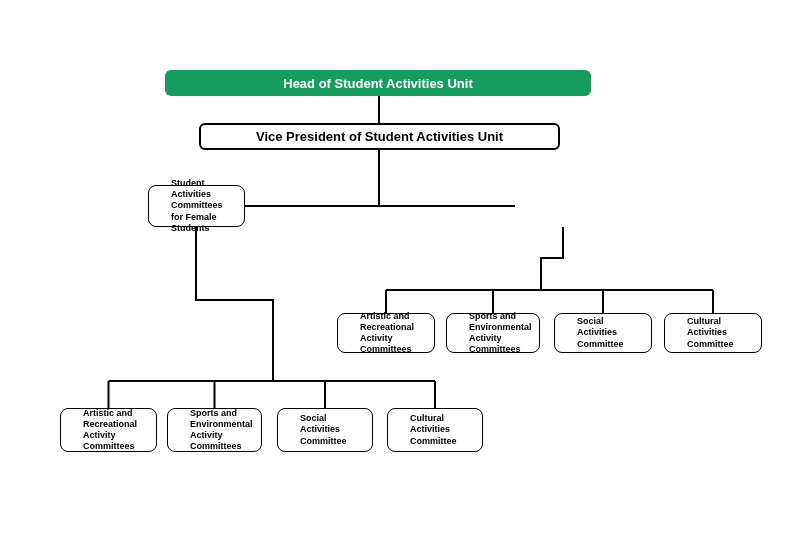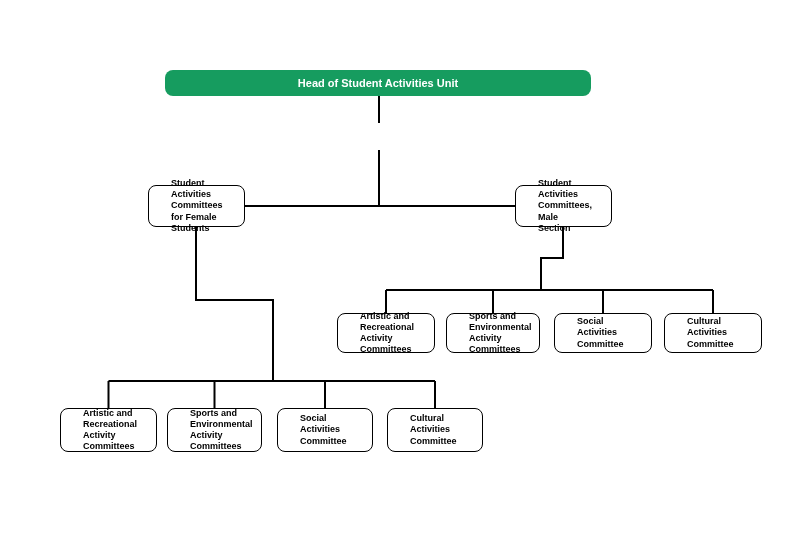--- a/index.html
+++ b/index.html
@@ -35,21 +35,22 @@
     display: flex;
     align-items: center;
     font-weight: bold;
     color: #000000;
   }
   .node.center {
     justify-content: center;
     text-align: center;
   }
   .node.top {
-    font-size: 11px;
+    font-size: 13px;
+    border-radius: 6px;
   }
   .node.small {
     font-size: 9px;
     line-height: 1.25;
     padding: 4px 22px;
     text-align: left;
   }
   .node.head {
     background: var(--header-fill, #169C5F);
     border: none;
@@ -81,24 +82,24 @@
     <path d="M196 227 V300 H273 V381"></path>
     <path d="M108.5 381 H435"></path>
     <path d="M108.5 381 V408"></path>
     <path d="M214.5 381 V408"></path>
     <path d="M325 381 V408"></path>
     <path d="M435 381 V408"></path>
   </svg>
 
   <div class="node head top center" style="left:165px; top:70px; width:426px; height:26px">Head of Student Activities Unit</div>
 
+  <div class="node vp top center" style="left:199px; top:123px; width:361px; height:27px">Vice President of Student Activities Unit</div>
 
   <div class="node small" style="left:148px; top:185px; width:97px; height:42px">Student Activities Committees for Female Students</div>
 
-  <div class="node small" style="left:515px; top:185px; width:97px; height:42px">Student Activities Committees, Male Section</div>
 
   <div class="node small" style="left:337px; top:313px; width:98px; height:40px">Artistic and Recreational Activity Committees</div>
 
   <div class="node small" style="left:446px; top:313px; width:94px; height:40px">Sports and Environmental Activity Committees</div>
 
   <div class="node small" style="left:554px; top:313px; width:98px; height:40px">Social Activities Committee</div>
 
   <div class="node small" style="left:664px; top:313px; width:98px; height:40px">Cultural Activities Committee</div>
 
   <div class="node small" style="left:60px; top:408px; width:97px; height:44px">Artistic and Recreational Activity Committees</div>

